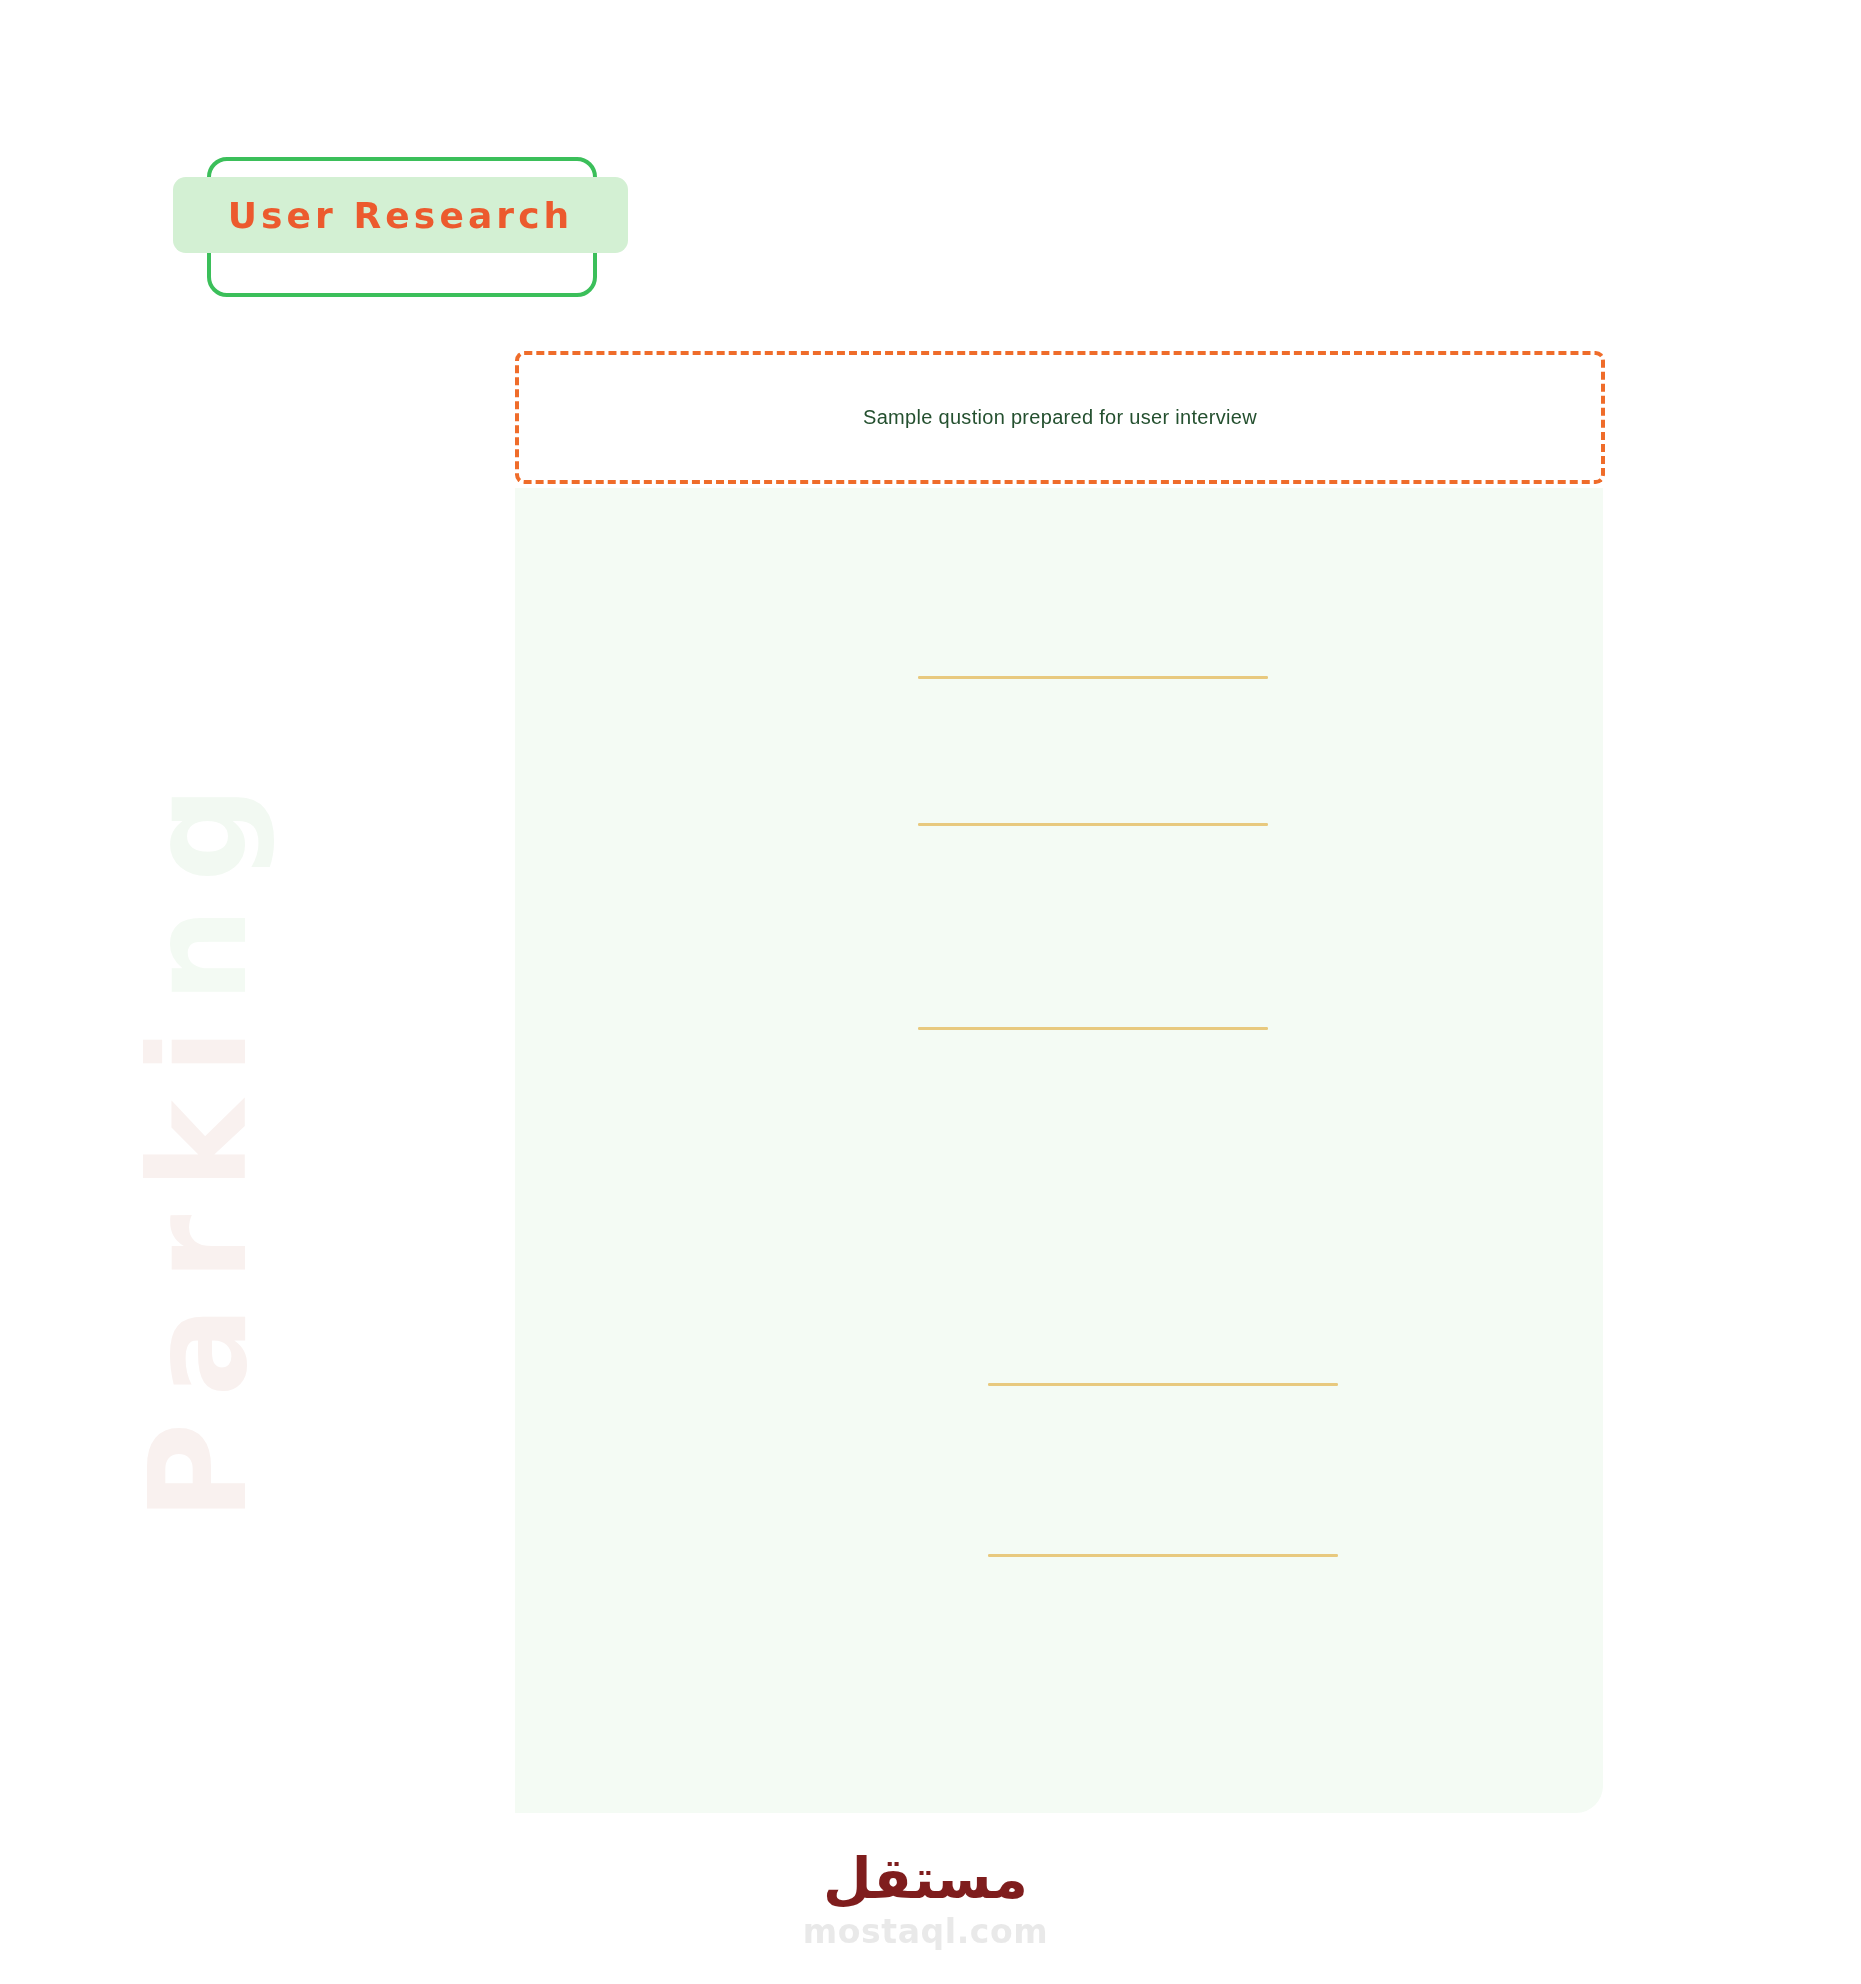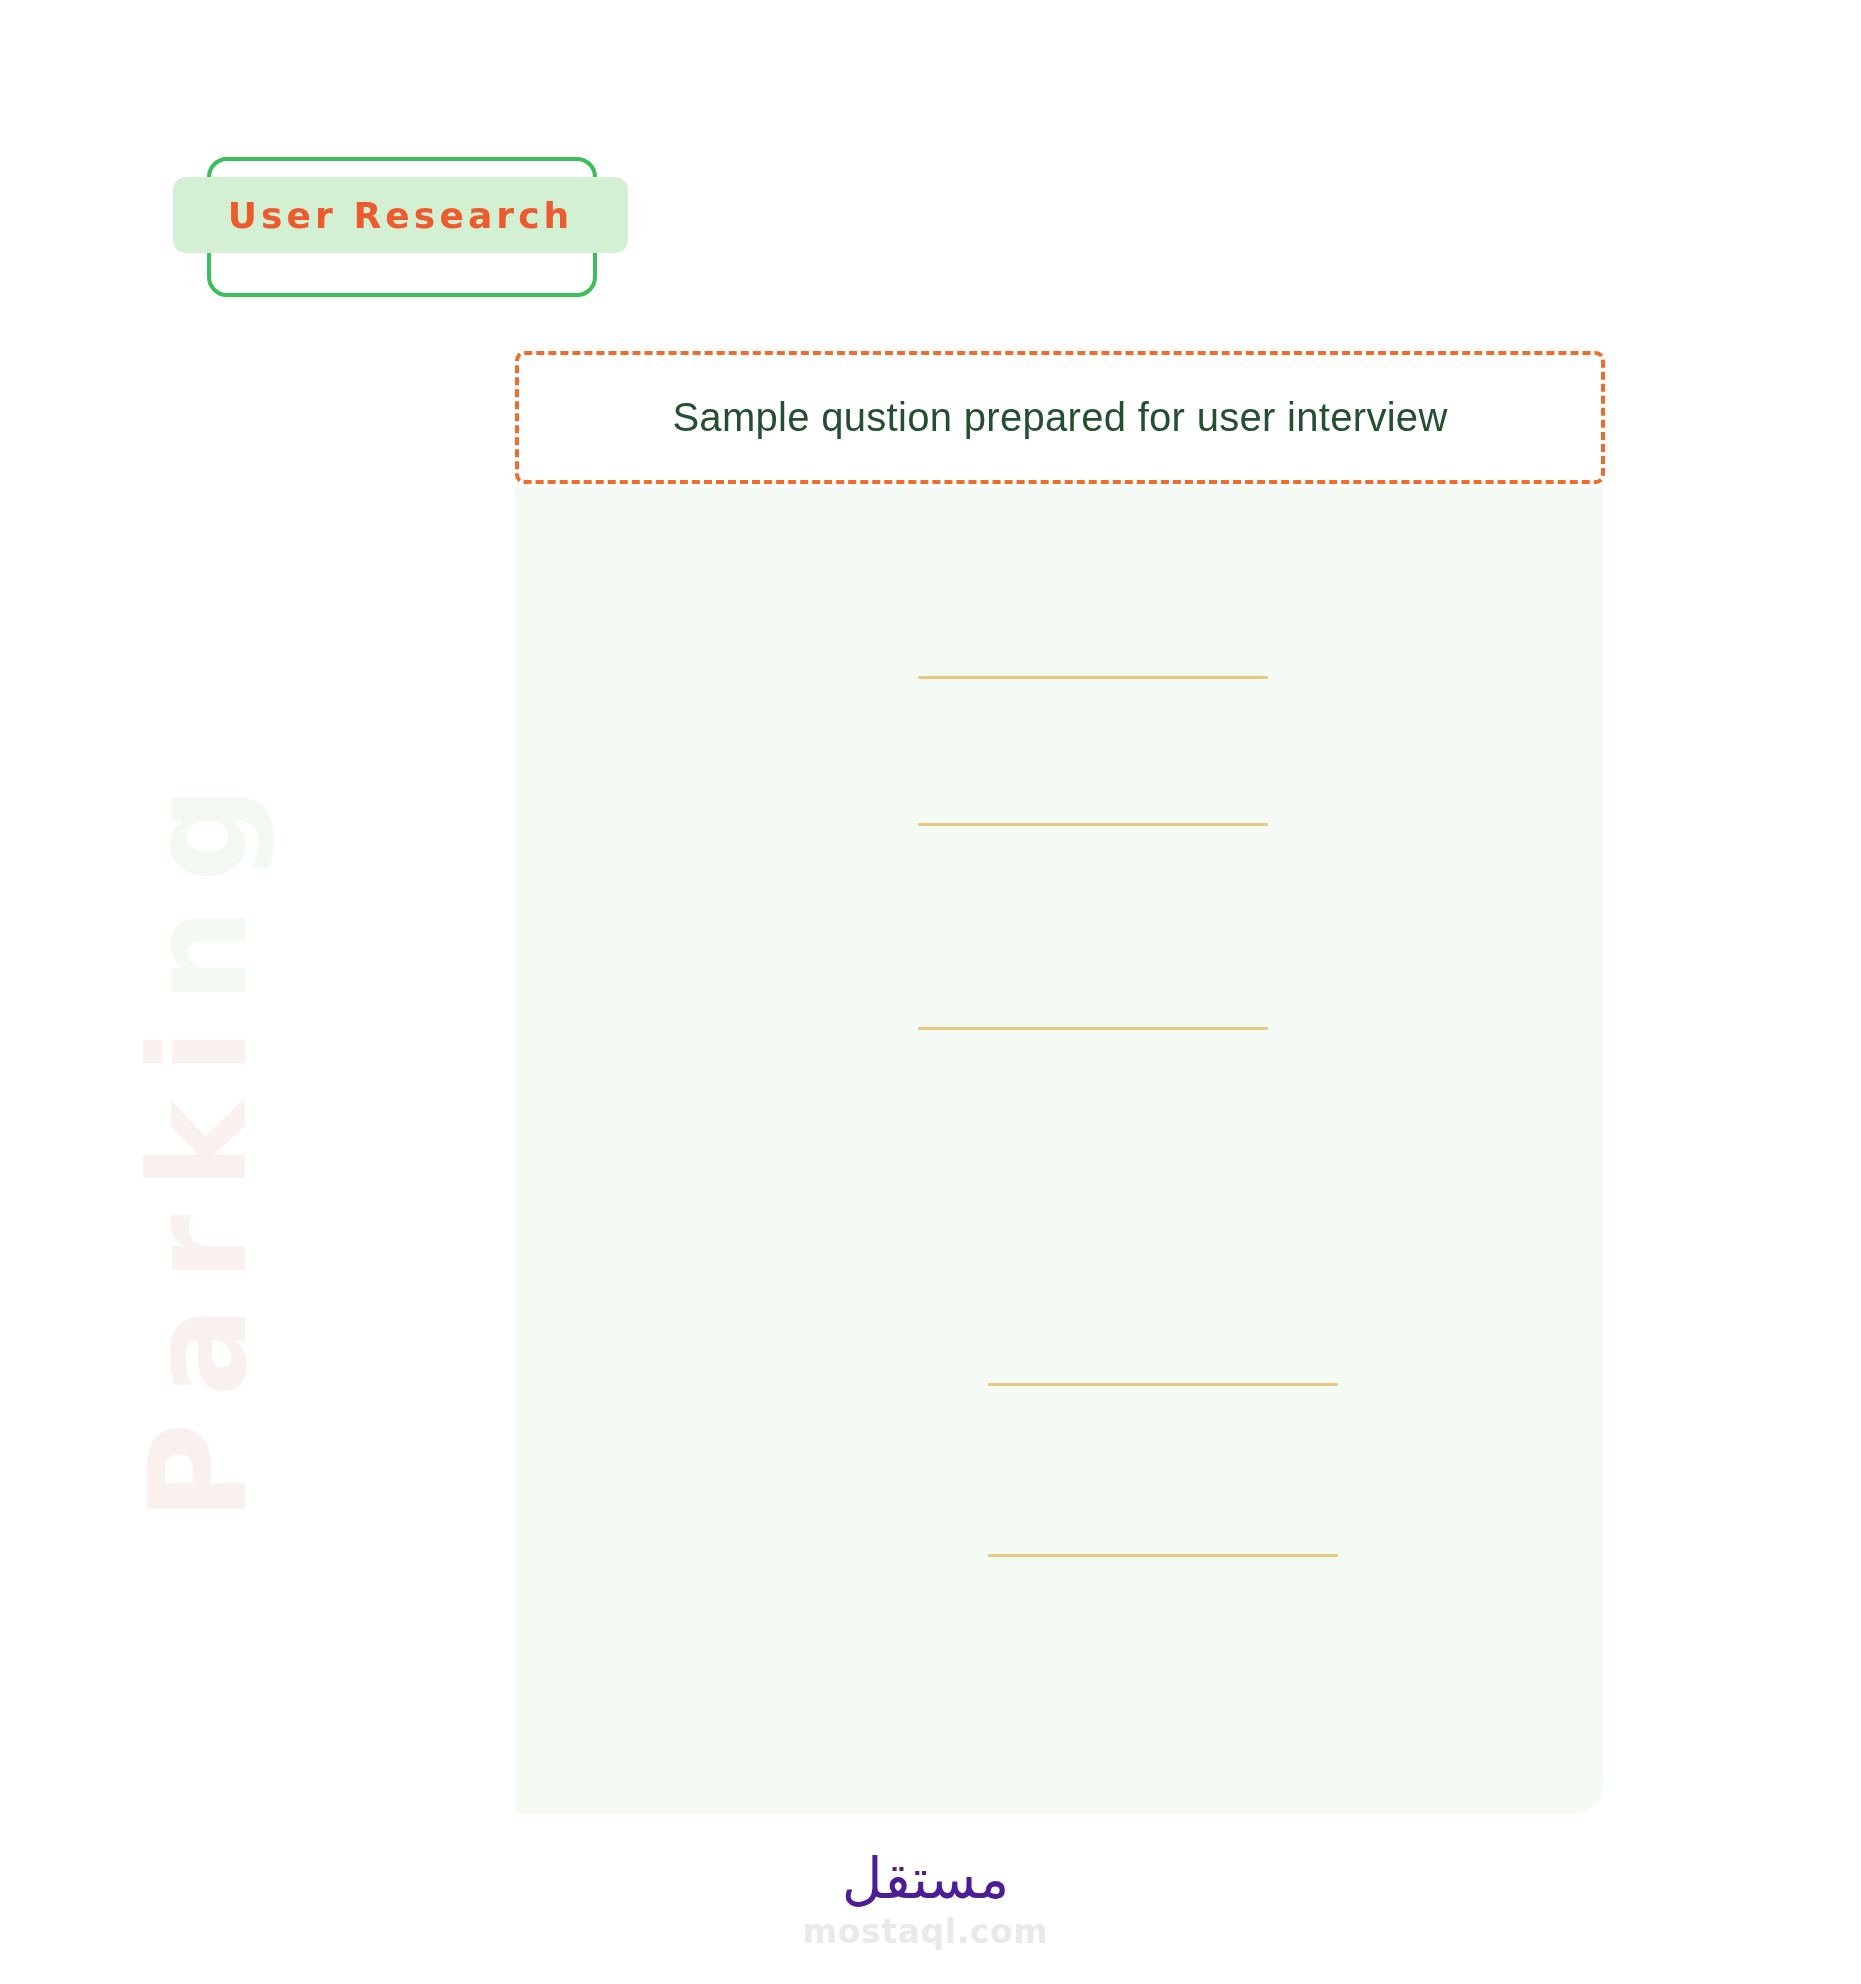--- a/index.html
+++ b/index.html
@@ -70,21 +70,21 @@
     width:1090px;height:133px;
     border:4.1px dashed #ef6c2a;
     border-radius:9.3px;
     box-sizing:border-box;
     background:transparent;
     z-index:3;
     display:flex;align-items:center;justify-content:center;
   }
   #dashed-title{
     color:#24502f;
-    font-size:40px;
+    font-size:20px;
     font-weight:400;
     letter-spacing:0.3px;
     white-space:nowrap;
   }
 
   
   #questions-panel{
     position:absolute;
     left:515px;top:488px;
     width:1088px;height:1325px;
@@ -124,23 +124,23 @@
 
   
   #footer-logo{
     position:absolute;
     left:774px;top:1850px;
     width:303px;height:116px;
     z-index:5;
     display:flex;flex-direction:column;align-items:center;
   }
   #logo-ar{
-    color:#4c1d95;
+    color:#7f1d1d;
     font-size:56px;
-    font-weight:400;
+    font-weight:700;
     line-height:1.05;
     font-family:"DejaVu Sans", sans-serif;
     direction:rtl;
   }
   #logo-latin{
     color:#e9e9e9;
     font-size:33px;
     font-weight:700;
     letter-spacing:0.6px;
     margin-top:3.5px;

